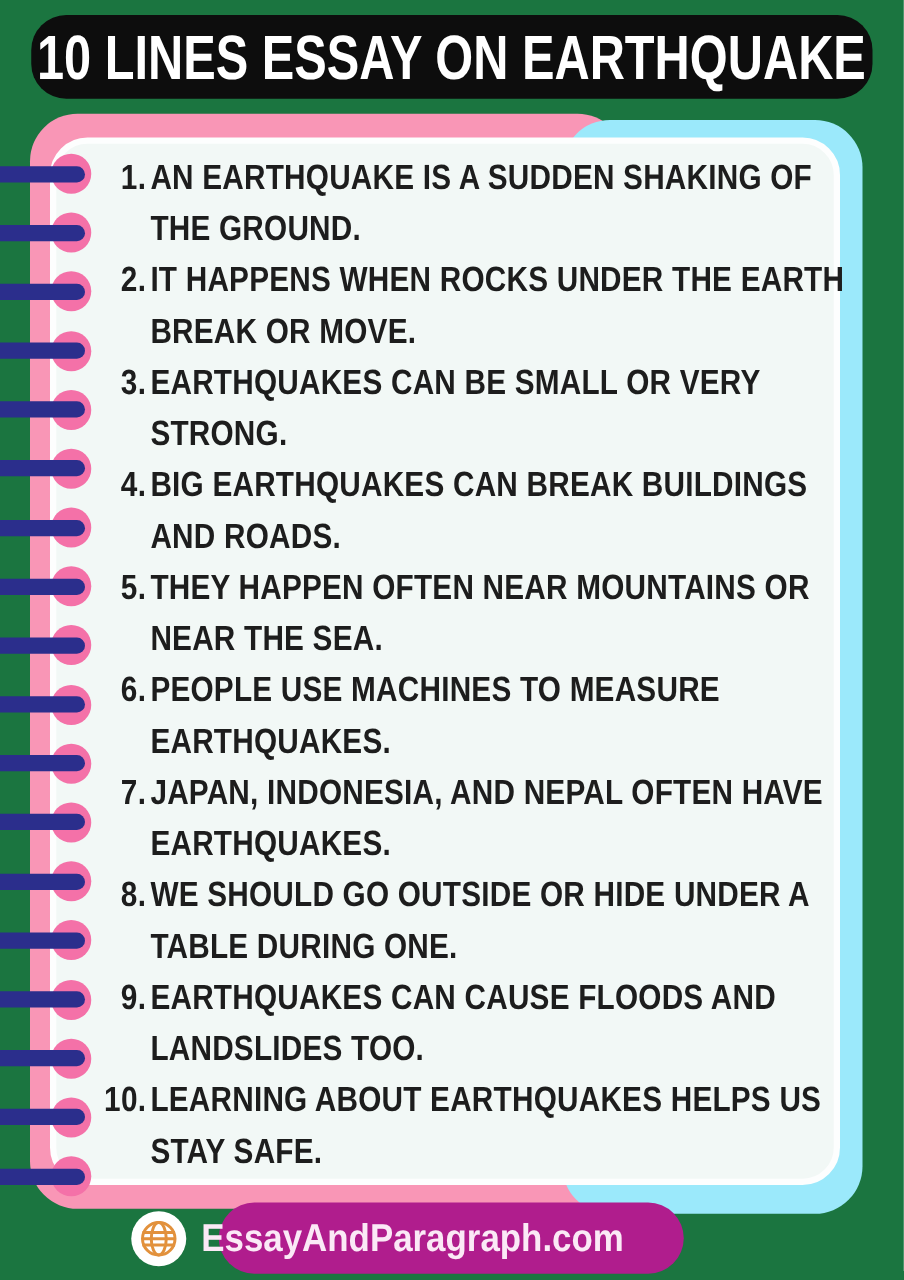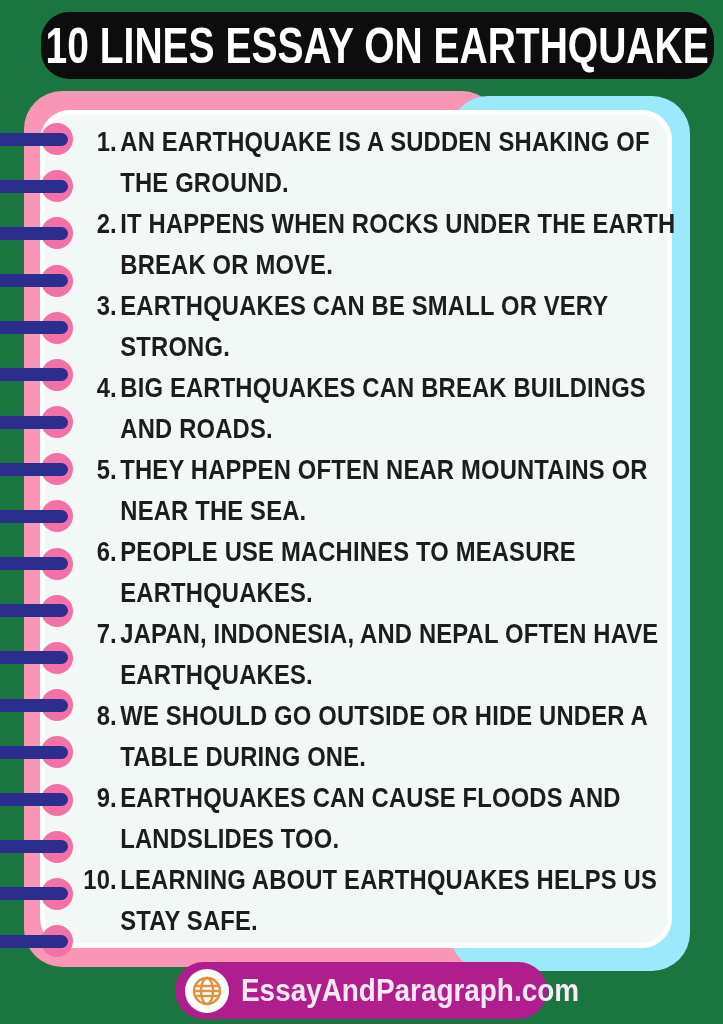--- a/index.html
+++ b/index.html
@@ -5,21 +5,21 @@
   html,body{margin:0;padding:0;}
   body{
     width:723px;height:1024px;position:relative;overflow:hidden;
     background:#1b7540;
     font-family:"Liberation Sans", sans-serif;
   }
   
   .banner{
     position:absolute;left:25px;top:12px;width:673px;height:67px;
     background:#0d0d0d;border-radius:28px;
-    display:flex;align-items:center;justify-content:center;margin-left:16px;
+    display:flex;align-items:center;justify-content:center;
   }
   .banner-text{
     color:#ffffff;font-weight:700;font-size:50px;letter-spacing:0px;
     white-space:nowrap;transform:scaleX(0.78);transform-origin:center;
   }
   
   .card-pink{
     position:absolute;left:24px;top:91px;width:476px;height:876px;
     background:#f996b6;border-radius:38px;
   }
@@ -51,20 +51,21 @@
     position:absolute;left:-12px;width:46px;text-align:right;
     line-height:41px;white-space:nowrap;
   }
   .item .line{line-height:41px;white-space:nowrap;}
   
   .badge{
     position:absolute;left:175px;top:962px;width:372px;height:57px;
     background:#b01d8d;border-radius:29px;
     display:flex;align-items:center;gap:12px;padding:0 10px;box-sizing:border-box;
     text-decoration:none;
+    justify-content:flex-end;
   }
   .globe{
     width:44px;height:44px;border-radius:50%;background:#ffffff;flex:none;
     display:flex;align-items:center;justify-content:center;
   }
   .badge-text{
     color:#fbe9f6;font-weight:700;font-size:31px;white-space:nowrap;
     transform:scaleX(0.9);transform-origin:left center;
   }
 </style>

